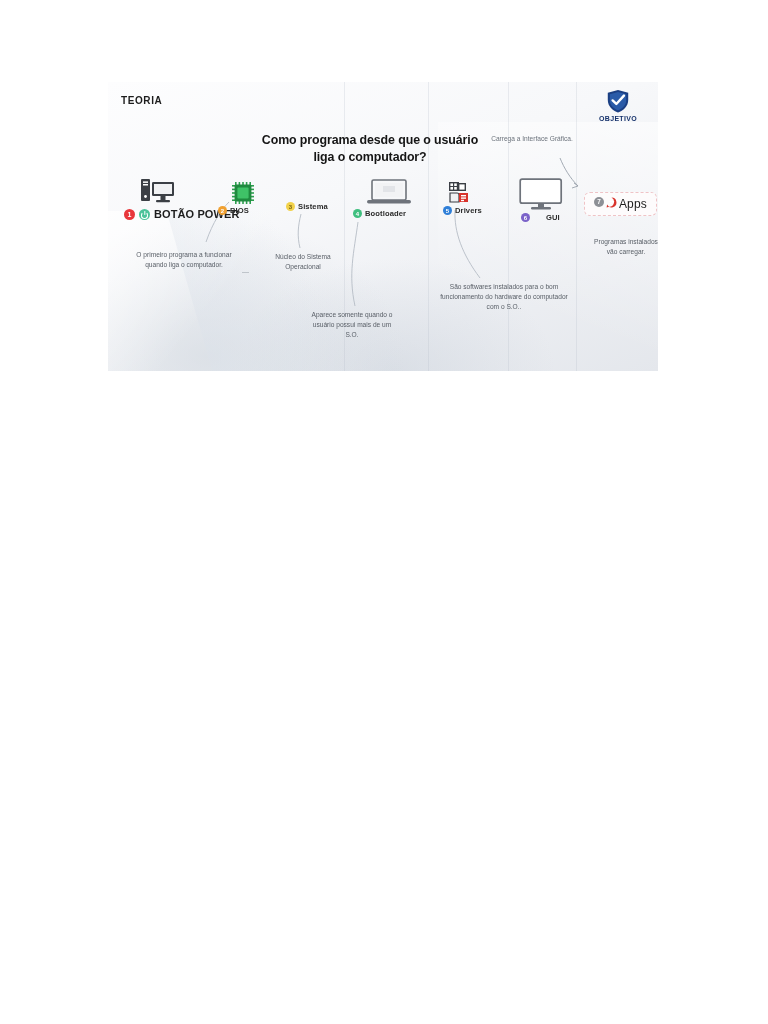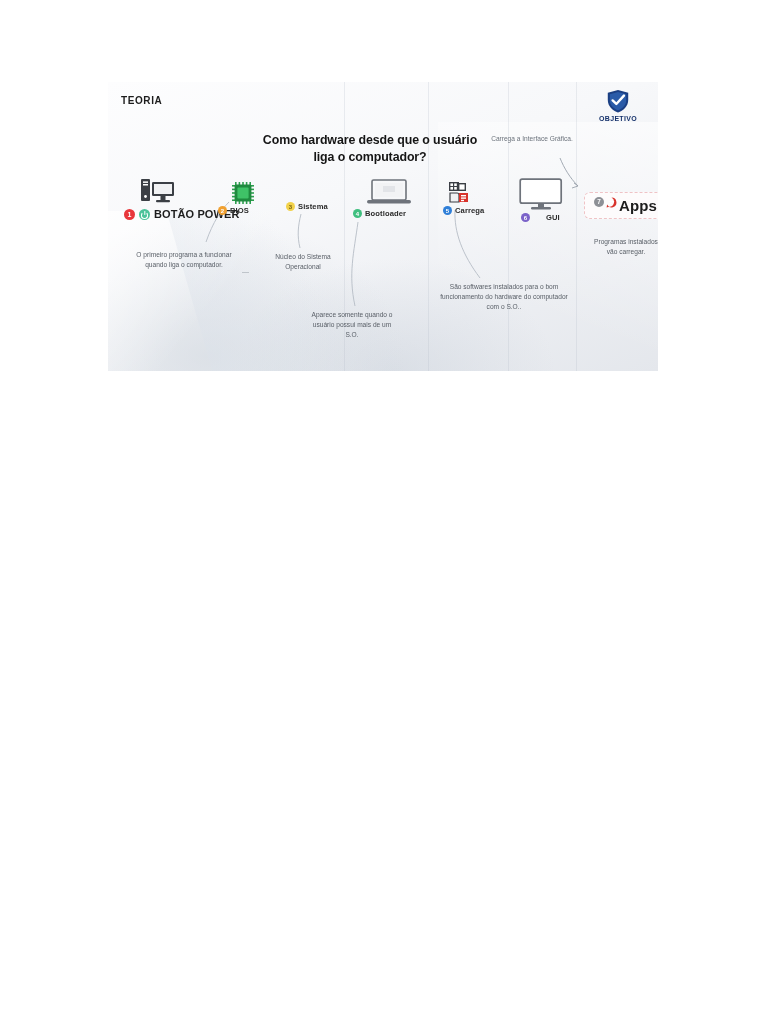--- a/index.html
+++ b/index.html
@@ -94,21 +94,21 @@
   #n-drivers{left:335px;top:100px;}
   #n-gui{left:405px;top:96px;}
 
   #n-apps{
     left:476px;top:110px;
     border:1.2px dashed #efc3c6;border-radius:6px;
     background:rgba(255,252,252,.8);
     padding:4px 9px;
   }
   #n-apps .lbl{gap:2px;}
-  #n-apps .lbl-text{font-size:15px;font-weight:bold;color:#1d1d1d;}
+  #n-apps .lbl-text{font-size:12px;font-weight:normal;color:#1d1d1d;}
   #n-apps .badge{width:10px;height:10px;font-size:6.4px;background:#8d9096;}
   .appsglyph{
     width:11px;height:11px;flex:none;position:relative;
   }
   .appsglyph svg{display:block;}
 
   
   .desc{
     position:absolute;text-align:center;
     font-size:6.6px;line-height:1.5;color:#585e66;
@@ -140,21 +140,21 @@
 
   <div id="logo">
     <svg class="shield" viewBox="0 0 28 28">
       <path d="M3 5 L14 2.2 L25 5 L25 13 C25 20 19.5 24.6 14 26.4 C8.5 24.6 3 20 3 13 Z" fill="#1b3f83"></path>
       <path d="M5.2 6.6 L14 4.4 L22.8 6.6 L22.8 12.8 C22.8 18.5 18.6 22.3 14 23.9 C9.4 22.3 5.2 18.5 5.2 12.8 Z" fill="#2a5ba8"></path>
       <path d="M8.2 13.4 L12.2 17.2 L20.4 8.2" fill="none" stroke="#ffffff" stroke-width="2.6" stroke-linecap="round" stroke-linejoin="round"></path>
     </svg>
     <div class="word">OBJETIVO</div>
   </div>
 
-  <div id="title">Como hardware desde que o usuário liga o computador?</div>
+  <div id="title">Como programa desde que o usuário liga o computador?</div>
 
   <div id="gui-note">Carrega a Interface Gráfica.</div>
 
   <svg id="curves" viewBox="0 0 550 289">
     <path d="M121,120 C113,128 105,140 98,160" fill="none" stroke="#b6bcc5" stroke-width="0.9"></path>
     <path d="M193,132 C190,144 189,154 192,166" fill="none" stroke="#b6bcc5" stroke-width="0.9"></path>
     <path d="M250,140 C246,170 240,192 247,224" fill="none" stroke="#b6bcc5" stroke-width="0.9"></path>
     <path d="M347,128 C346,150 354,172 372,196" fill="none" stroke="#b6bcc5" stroke-width="0.9"></path>
     <path d="M452,76 C456,86 462,96 470,104" fill="none" stroke="#9aa1ab" stroke-width="0.9"></path>
     <path d="M466,101 L470,104 L464,106" fill="none" stroke="#9aa1ab" stroke-width="0.9"></path>
@@ -245,21 +245,21 @@
       <path d="M1 11 h7 a2 2 0 0 1 2 2 v7 h-9 z" fill="#f0f1f3" stroke="#3b3f45" stroke-width="1.2"></path>
       <rect x="10" y="11" width="9" height="9" fill="#d8332c"></rect>
       <g fill="#ffffff">
         <rect x="12" y="13" width="5" height="1.4"></rect>
         <rect x="12" y="15.4" width="5" height="1.4"></rect>
         <rect x="12" y="17.8" width="3" height="1.4"></rect>
       </g>
     </svg>
     <div class="lbl">
       <span class="badge" style="background:#2f7fd8">5</span>
-      <span class="lbl-text">Carrega</span>
+      <span class="lbl-text">Drivers</span>
     </div>
   </div>
 
   <div class="node" id="n-gui">
     <svg class="icon" width="44" height="32" viewBox="0 0 44 32" style="margin-left:6px;margin-bottom:3px">
       <rect x="1.2" y="1.2" width="41" height="24" rx="2" fill="#ffffff" stroke="#6e737b" stroke-width="1.7"></rect>
       <rect x="19" y="25.5" width="6" height="4" fill="#6e737b"></rect>
       <rect x="12" y="29" width="20" height="2.4" rx="1.2" fill="#6e737b"></rect>
     </svg>
     <div class="lbl" style="gap:16px;padding-left:8px">

